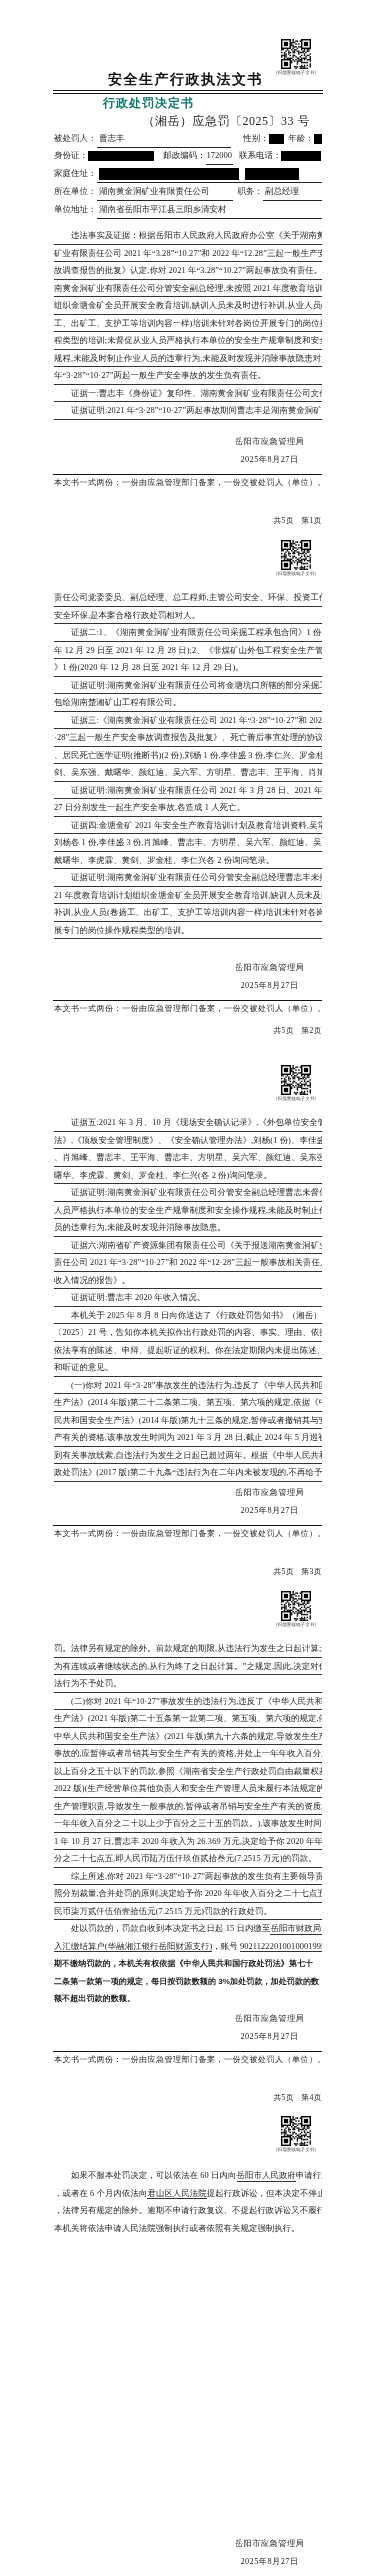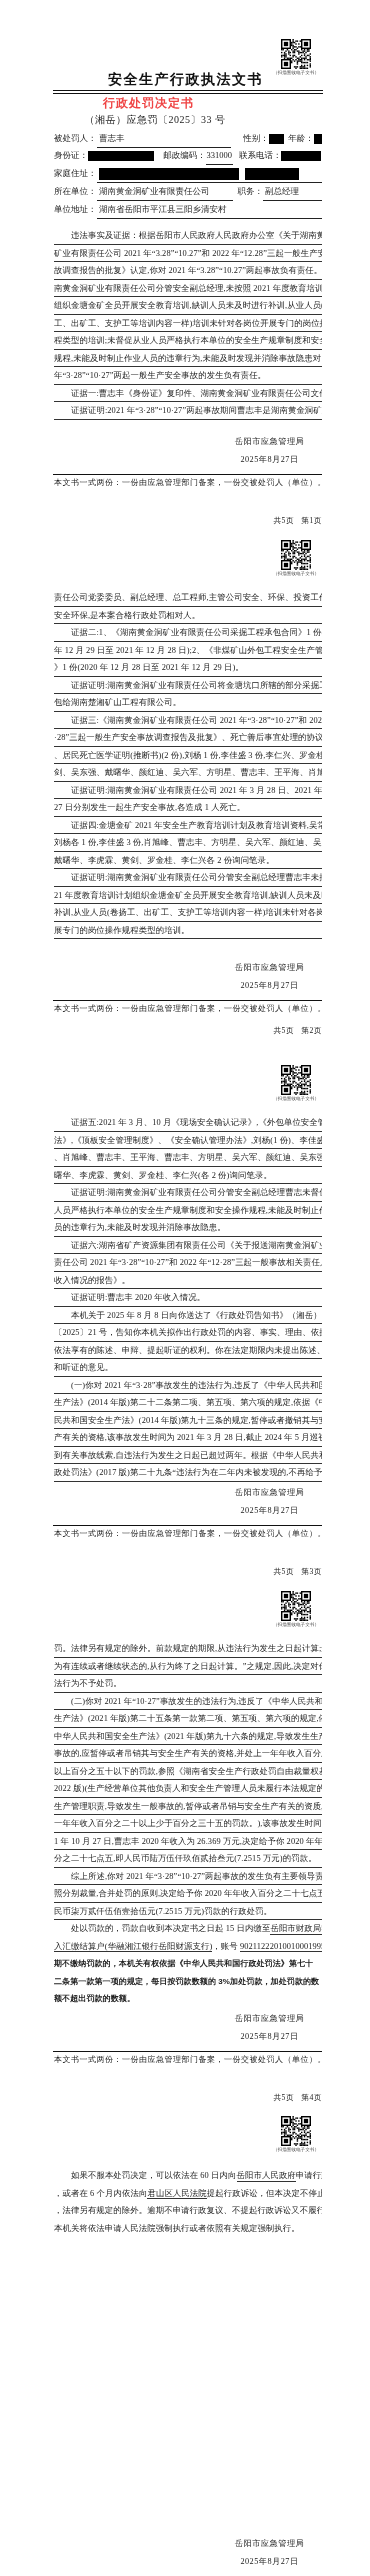--- a/index.html
+++ b/index.html
@@ -22,25 +22,25 @@
   .h1 {
     position:absolute; top:71px; left:0; width:371px; text-align:center;
     font-size:14px; font-weight:bold; letter-spacing:1.5px; color:#111;
   }
   .double-rule {
     position:absolute; top:90px; left:53px; width:270px; height:1.5px;
     border-top:1.3px solid #111; border-bottom:0.5px solid #111; box-sizing:content-box;
   }
   .h2 {
     position:absolute; top:95px; left:0; width:297px; text-align:center;
-    font-size:12px; font-weight:bold; letter-spacing:1px; color:#ef4444;
+    font-size:12px; font-weight:bold; letter-spacing:1px; color:#0f766e;
   }
   .docnum {
-    position:absolute; top:113px; left:0; width:310px; text-align:center;
-    font-size:10px; letter-spacing:0.5px;
+    position:absolute; top:113px; left:0; width:310px; text-align:right;
+    font-size:12px; letter-spacing:0.5px;
   }
 
   
   .frow {
     position:absolute; left:54px; width:268px; height:17.5px;
     display:flex; align-items:stretch; font-size:8.5px; line-height:16.5px;
     white-space:nowrap;
   }
   .lbl { flex:0 0 auto; }
   .fill {
@@ -240,21 +240,21 @@
       <span class="redact" style="width:15.5px"></span>
       <span class="lbl" style="margin-left:4.1px">年龄：</span>
       <span class="redact" style="width:8.2px"></span>
     </div>
 
     <div class="frow" style="top:147px">
       <span class="lbl">身份证：</span>
       <span class="redact" style="width:66px"></span>
       <span class="sp" style="width:9.3px"></span>
       <span class="lbl">邮政编码：</span>
-      <span class="fill-fixed" style="width:27px">331000</span>
+      <span class="fill-fixed" style="width:27px">172000</span>
       <span class="sp" style="width:6.2px"></span>
       <span class="lbl">联系电话：</span>
       <span class="redact" style="width:40px"></span>
     </div>
 
     <div class="frow" style="top:183px">
       <span class="lbl">所在单位：</span>
       <span class="fill">湖南黄金洞矿业有限责任公司</span>
       <span class="lbl" style="margin-left:4.1px">职务：</span>
       <span class="fill-fixed" style="width:57px; text-align:left; padding-left:2.1px">副总经理</span>

